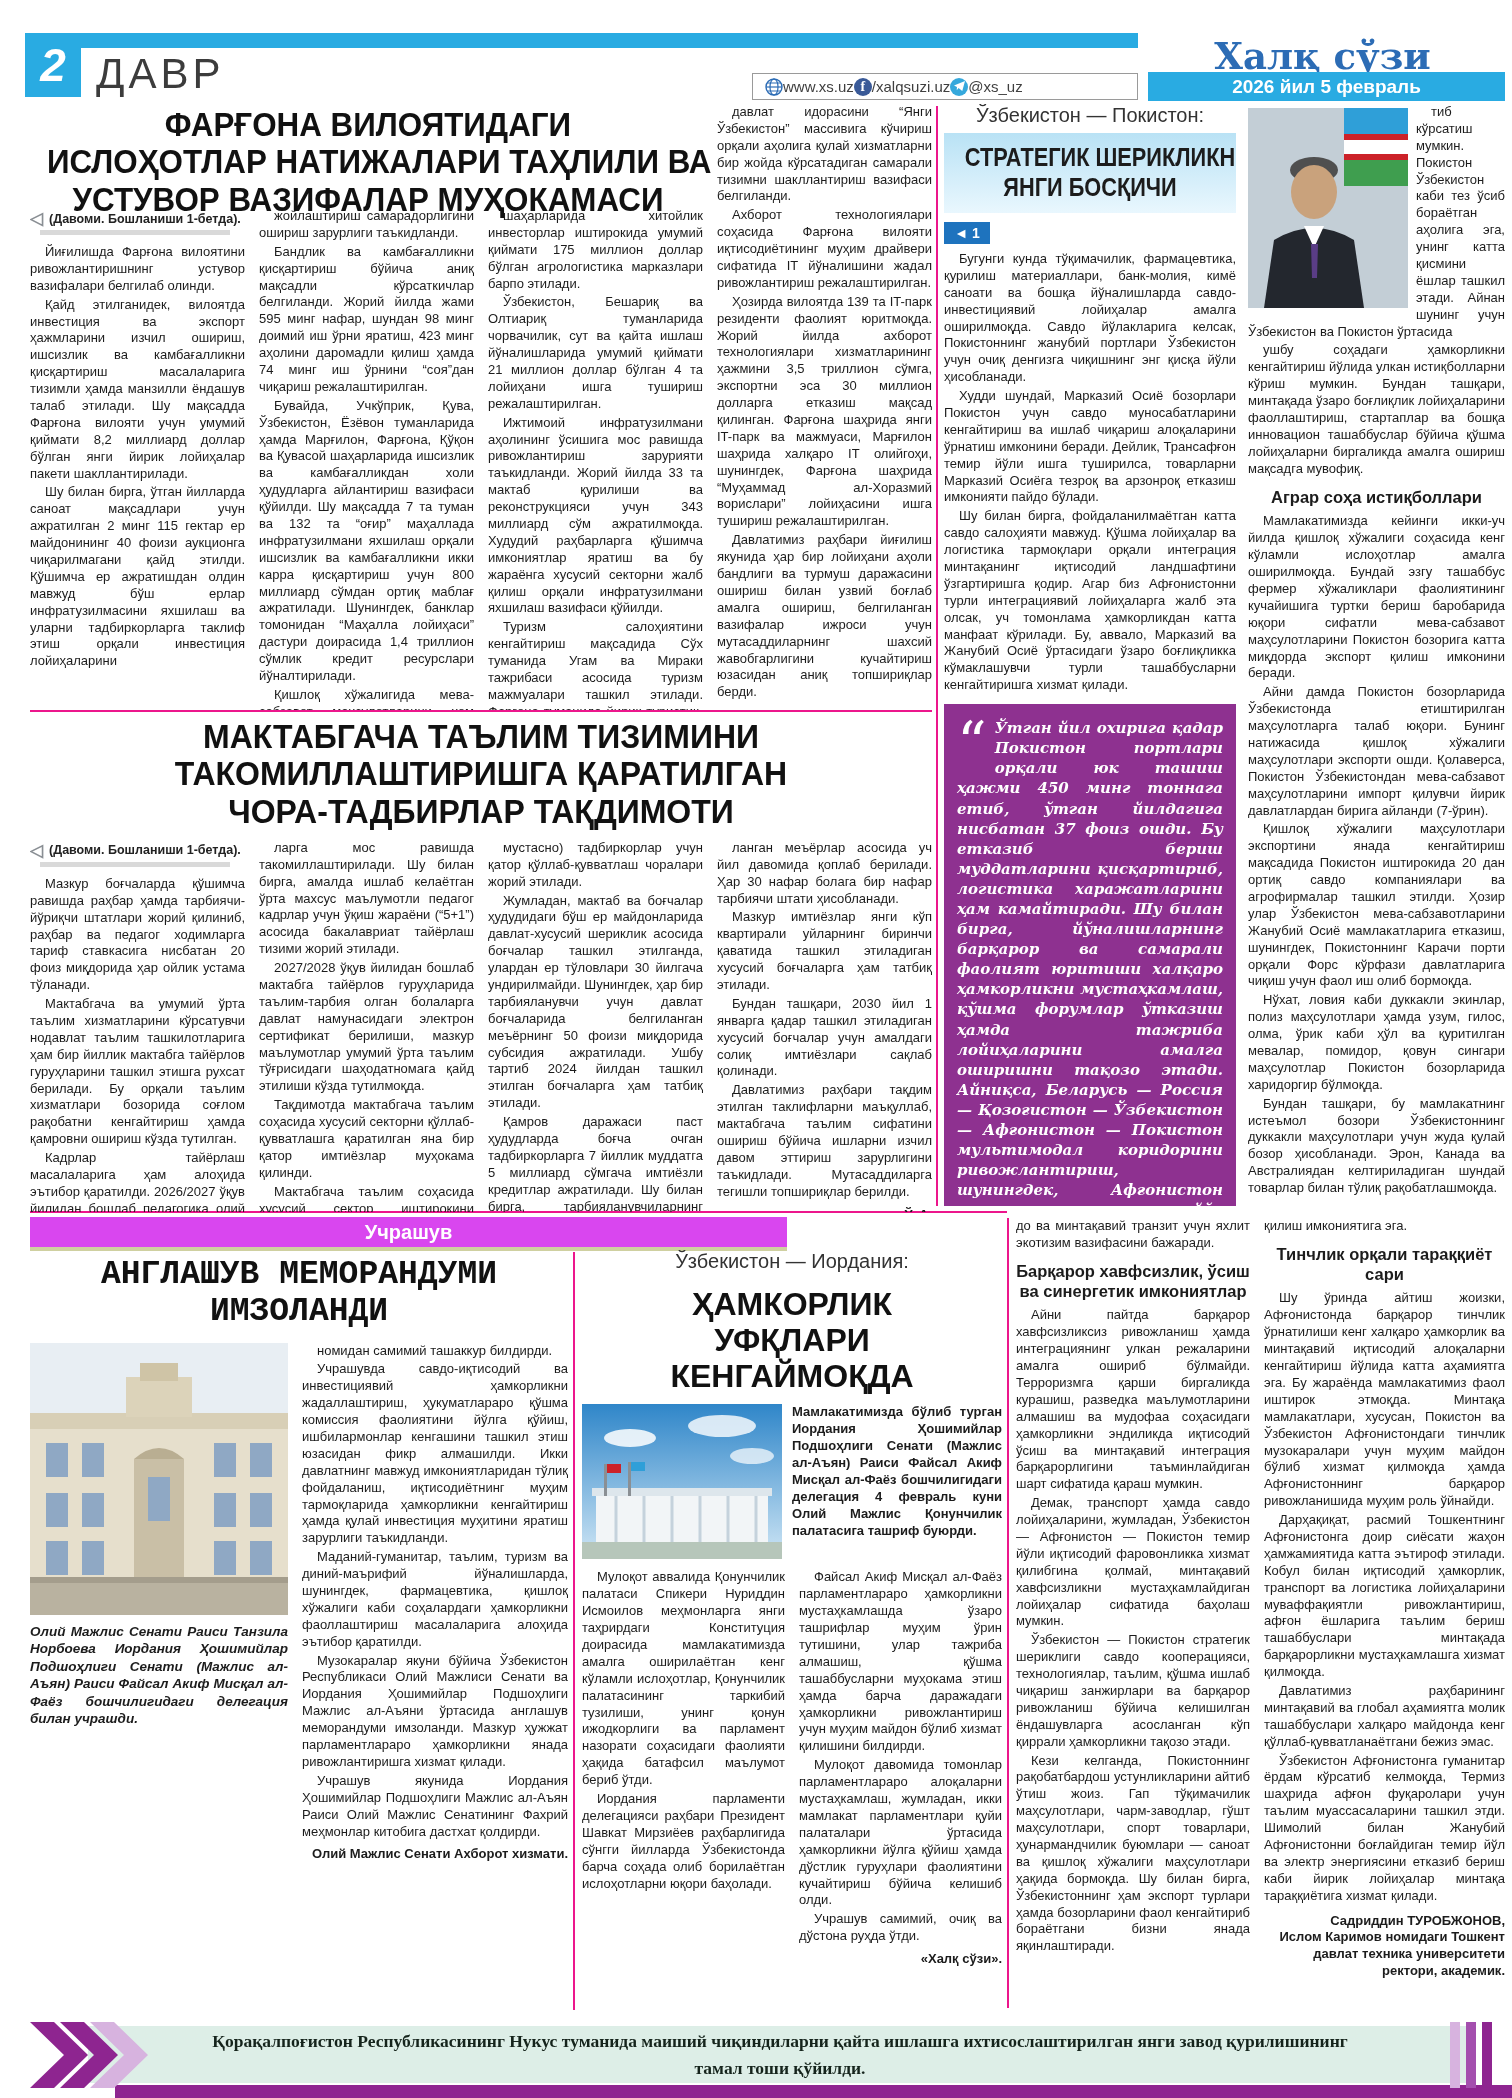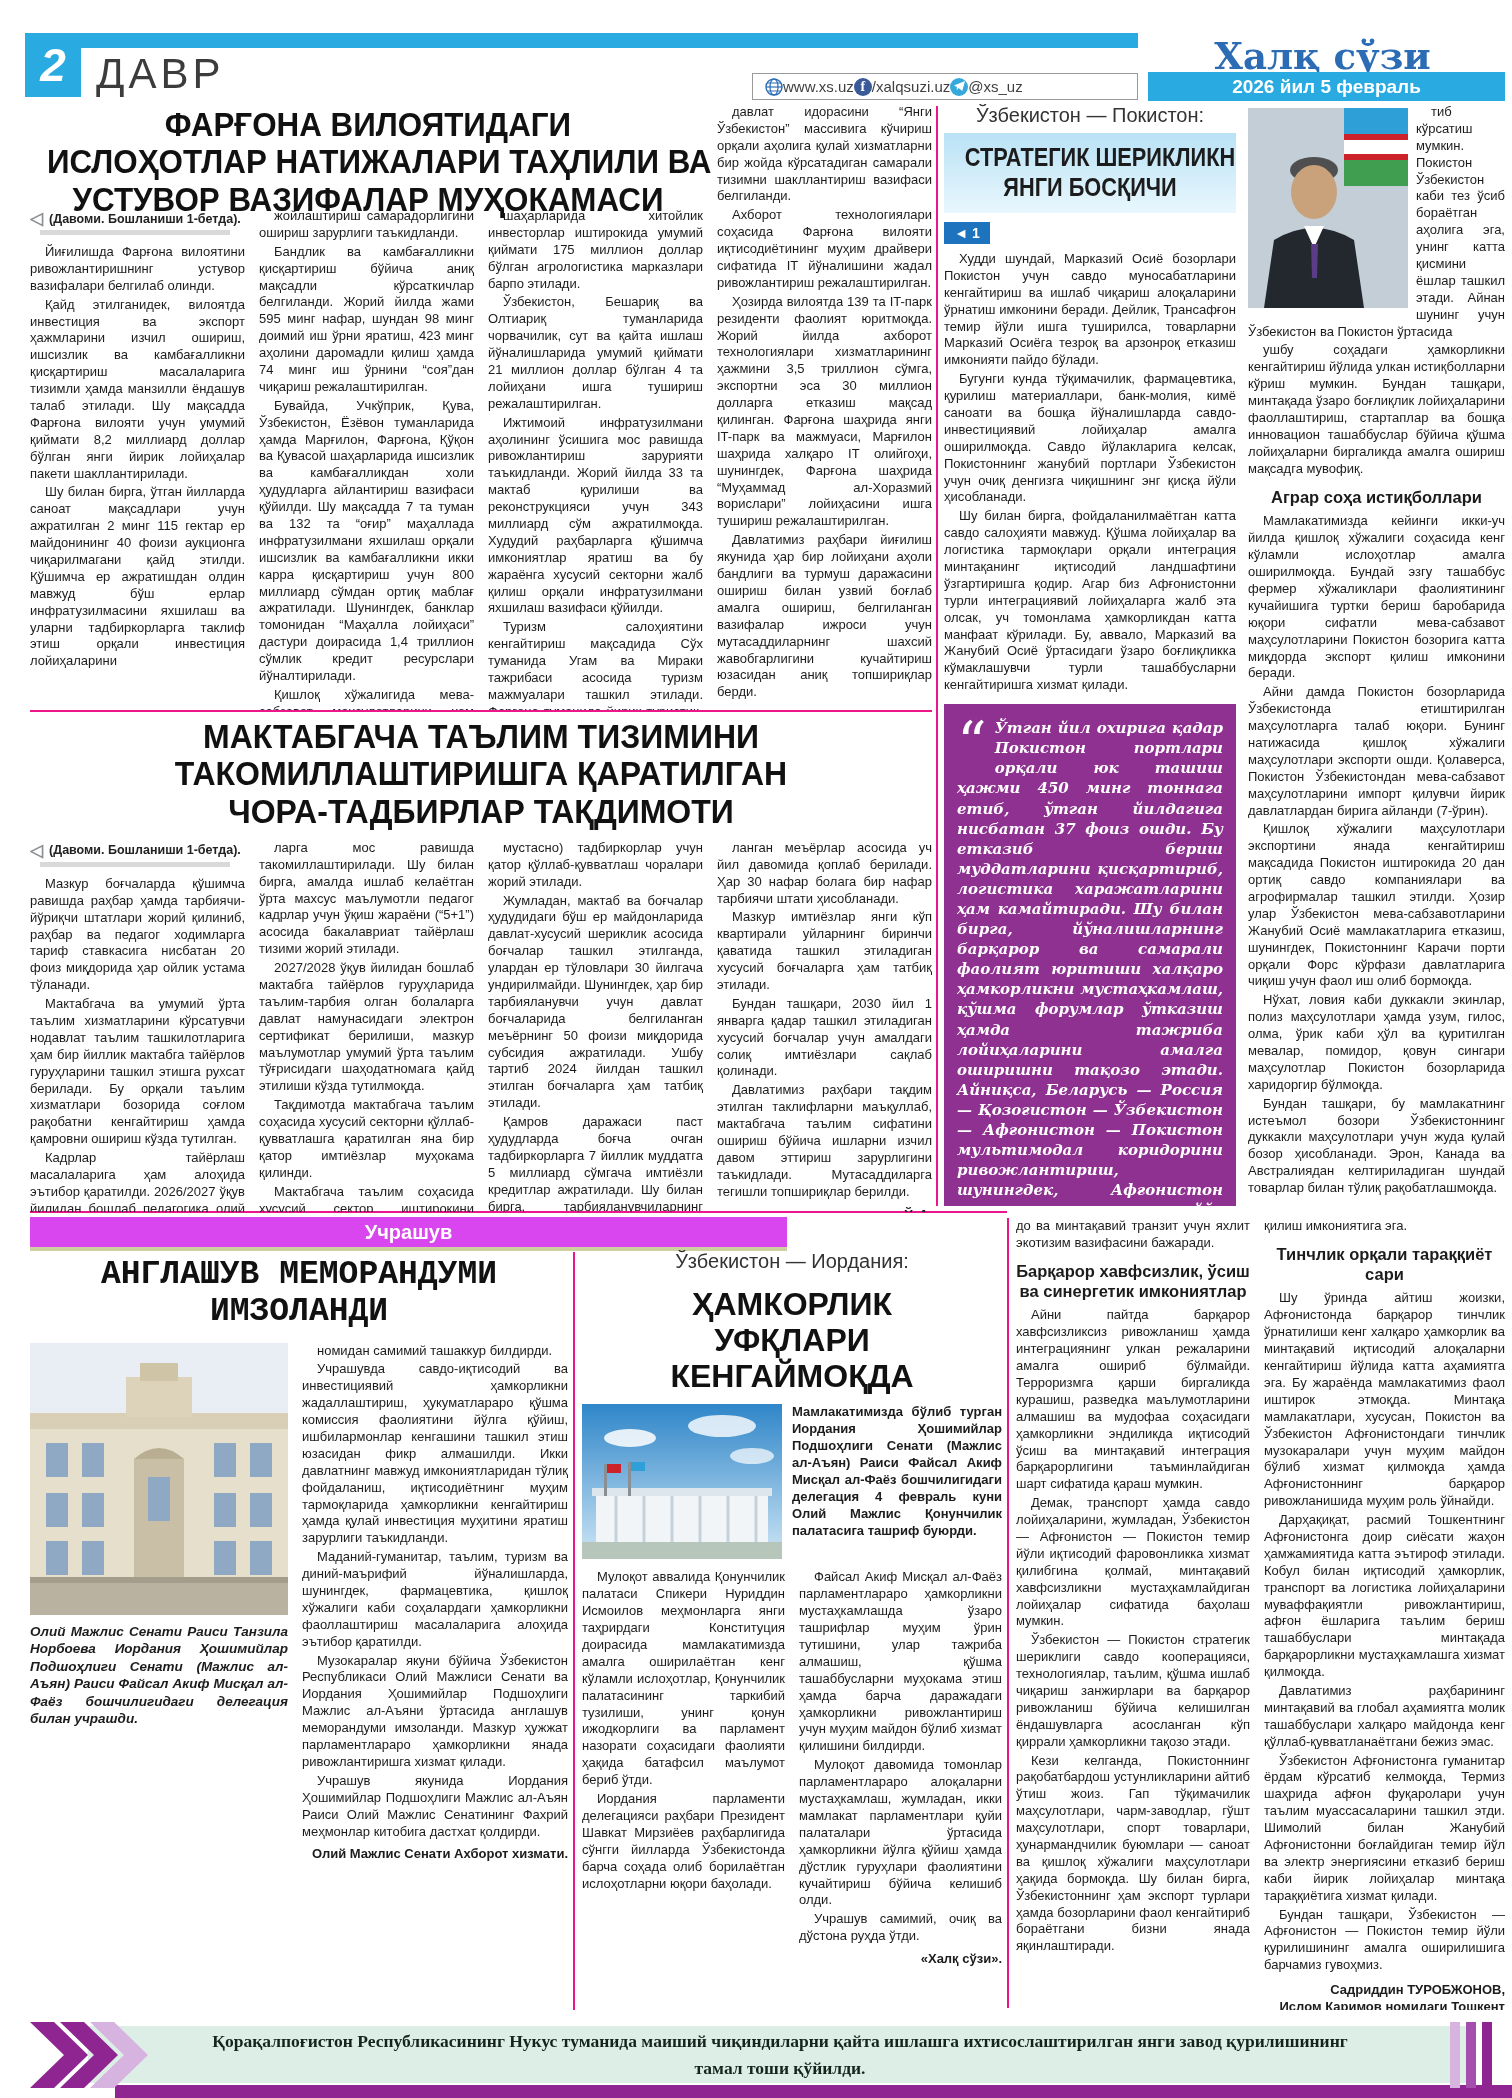--- a/index.html
+++ b/index.html
@@ -179,22 +179,22 @@
       <div class="kicker">Ўзбекистон — Покистон:</div>
       <div class="art2-headbox">
           <div class="hl-line">СТРАТЕГИК ШЕРИКЛИКНИНГ</div>
           <div class="hl-line">ЯНГИ БОСҚИЧИ</div>
         </div>
       <div class="cont-chip">
         <span>◄</span>
         <span>1</span>
       </div>
       <div>
+          <p class="para">Бугунги кунда тўқимачилик, фармацевтика, қурилиш материаллари, банк-молия, кимё саноати ва бошқа йўналишларда савдо-инвестициявий лойиҳалар амалга оширилмоқда. Савдо йўлакларига келсак, Покистоннинг жанубий портлари Ўзбекистон учун очиқ денгизга чиқишнинг энг қисқа йўли ҳисобланади.</p>
           <p class="para">Худди шундай, Марказий Осиё бозорлари Покистон учун савдо муносабатларини кенгайтириш ва ишлаб чиқариш алоқаларини ўрнатиш имконини беради. Дейлик, Трансафғон темир йўли ишга туширилса, товарларни Марказий Осиёга тезроқ ва арзонроқ етказиш имконияти пайдо бўлади.</p>
-          <p class="para">Бугунги кунда тўқимачилик, фармацевтика, қурилиш материаллари, банк-молия, кимё саноати ва бошқа йўналишларда савдо-инвестициявий лойиҳалар амалга оширилмоқда. Савдо йўлакларига келсак, Покистоннинг жанубий портлари Ўзбекистон учун очиқ денгизга чиқишнинг энг қисқа йўли ҳисобланади.</p>
           <p class="para">Шу билан бирга, фойдаланилмаётган катта савдо салоҳияти мавжуд. Қўшма лойиҳалар ва логистика тармоқлари орқали интеграция минтақанинг иқтисодий ландшафтини ўзгартиришга қодир. Агар биз Афғонистонни турли интеграциявий лойиҳаларга жалб эта олсак, уч томонлама ҳамкорликдан катта манфаат кўрилади. Бу, аввало, Марказий ва Жанубий Осиё ўртасидаги ўзаро боғлиқликка кўмаклашувчи турли ташаббусларни кенгайтиришга хизмат қилади.</p>
         </div>
       <div class="quotebox">
         <span class="qmark qopen"></span>
         <div class="quote-text">Ўтган йил охирига қадар Покистон портлари орқали юк ташиш ҳажми 450 минг тоннага етиб, ўтган йилдагига нисбатан 37 фоиз ошди. Бу етказиб бериш муддатларини қисқартириб, логистика харажатларини ҳам камайтиради. Шу билан бирга, йўналишларнинг барқарор ва самарали фаолият юритиши халқаро ҳамкорликни мустаҳкамлаш, қўшма форумлар ўтказиш ҳамда тажриба лойиҳаларини амалга оширишни тақозо этади. Айниқса, Беларусь — Россия — Қозоғистон — Ўзбекистон — Афғонистон — Покистон мультимодал коридорини ривожлантириш, шунингдек, Афғонистон орқали янги темир йўл линияларини барпо қилиш муҳим аҳамият касб этади.</div>
 
       </div>
 
     </div>
     <div class="r2">
@@ -390,21 +390,20 @@
         </div>
     </div>
     <div class="brB">
       <p class="para" style="text-indent:0;">қилиш имкониятига эга.</p>
       <div class="subhead">Тинчлик орқали тараққиёт сари</div>
       <div>
           <p class="para">Шу ўринда айтиш жоизки, Афғонистонда барқарор тинчлик ўрнатилиши кенг халқаро ҳамкорлик ва минтақавий иқтисодий алоқаларни кенгайтириш йўлида катта аҳамиятга эга. Бу жараёнда мамлакатимиз фаол иштирок этмоқда. Минтақа мамлакатлари, хусусан, Покистон ва Ўзбекистон Афғонистондаги тинчлик музокаралари учун муҳим майдон бўлиб хизмат қилмоқда ҳамда Афғонистоннинг барқарор ривожланишида муҳим роль ўйнайди.</p>
           <p class="para">Дарҳақиқат, расмий Тошкентнинг Афғонистонга доир сиёсати жаҳон ҳамжамиятида катта эътироф этилади. Кобул билан иқтисодий ҳамкорлик, транспорт ва логистика лойиҳаларини муваффақиятли ривожлантириш, афғон ёшларига таълим бериш ташаббуслари минтақада барқарорликни мустаҳкамлашга хизмат қилмоқда.</p>
           <p class="para">Давлатимиз раҳбарининг минтақавий ва глобал аҳамиятга молик ташаббуслари халқаро майдонда кенг қўллаб-қувватланаётгани бежиз эмас.</p>
           <p class="para">Ўзбекистон Афғонистонга гуманитар ёрдам кўрсатиб келмоқда, Термиз шаҳрида афғон фуқаролари учун таълим муассасаларини ташкил этди. Шимолий билан Жанубий Афғонистонни боғлайдиган темир йўл ва электр энергиясини етказиб бериш каби йирик лойиҳалар минтақа тараққиётига хизмат қилади.</p>
-          <p class="para">Бундан ташқари, Ўзбекистон — Афғонистон — Покистон темир йўли қурилишининг амалга оширилишига барчамиз гувоҳмиз.</p>
         </div>
       <div class="sig-block">
         <div>Садриддин ТУРОБЖОНОВ,</div>
         <div>Ислом Каримов номидаги Тошкент давлат техника университети ректори, академик.</div>
       </div>
     </div>
   </div>
 
   <div class="foot-mint">
     <div class="foot-text">Қорақалпоғистон Республикасининг Нукус туманида маиший чиқиндиларни қайта ишлашга ихтисослаштирилган янги завод қурилишининг тамал тоши қўйилди.</div>

